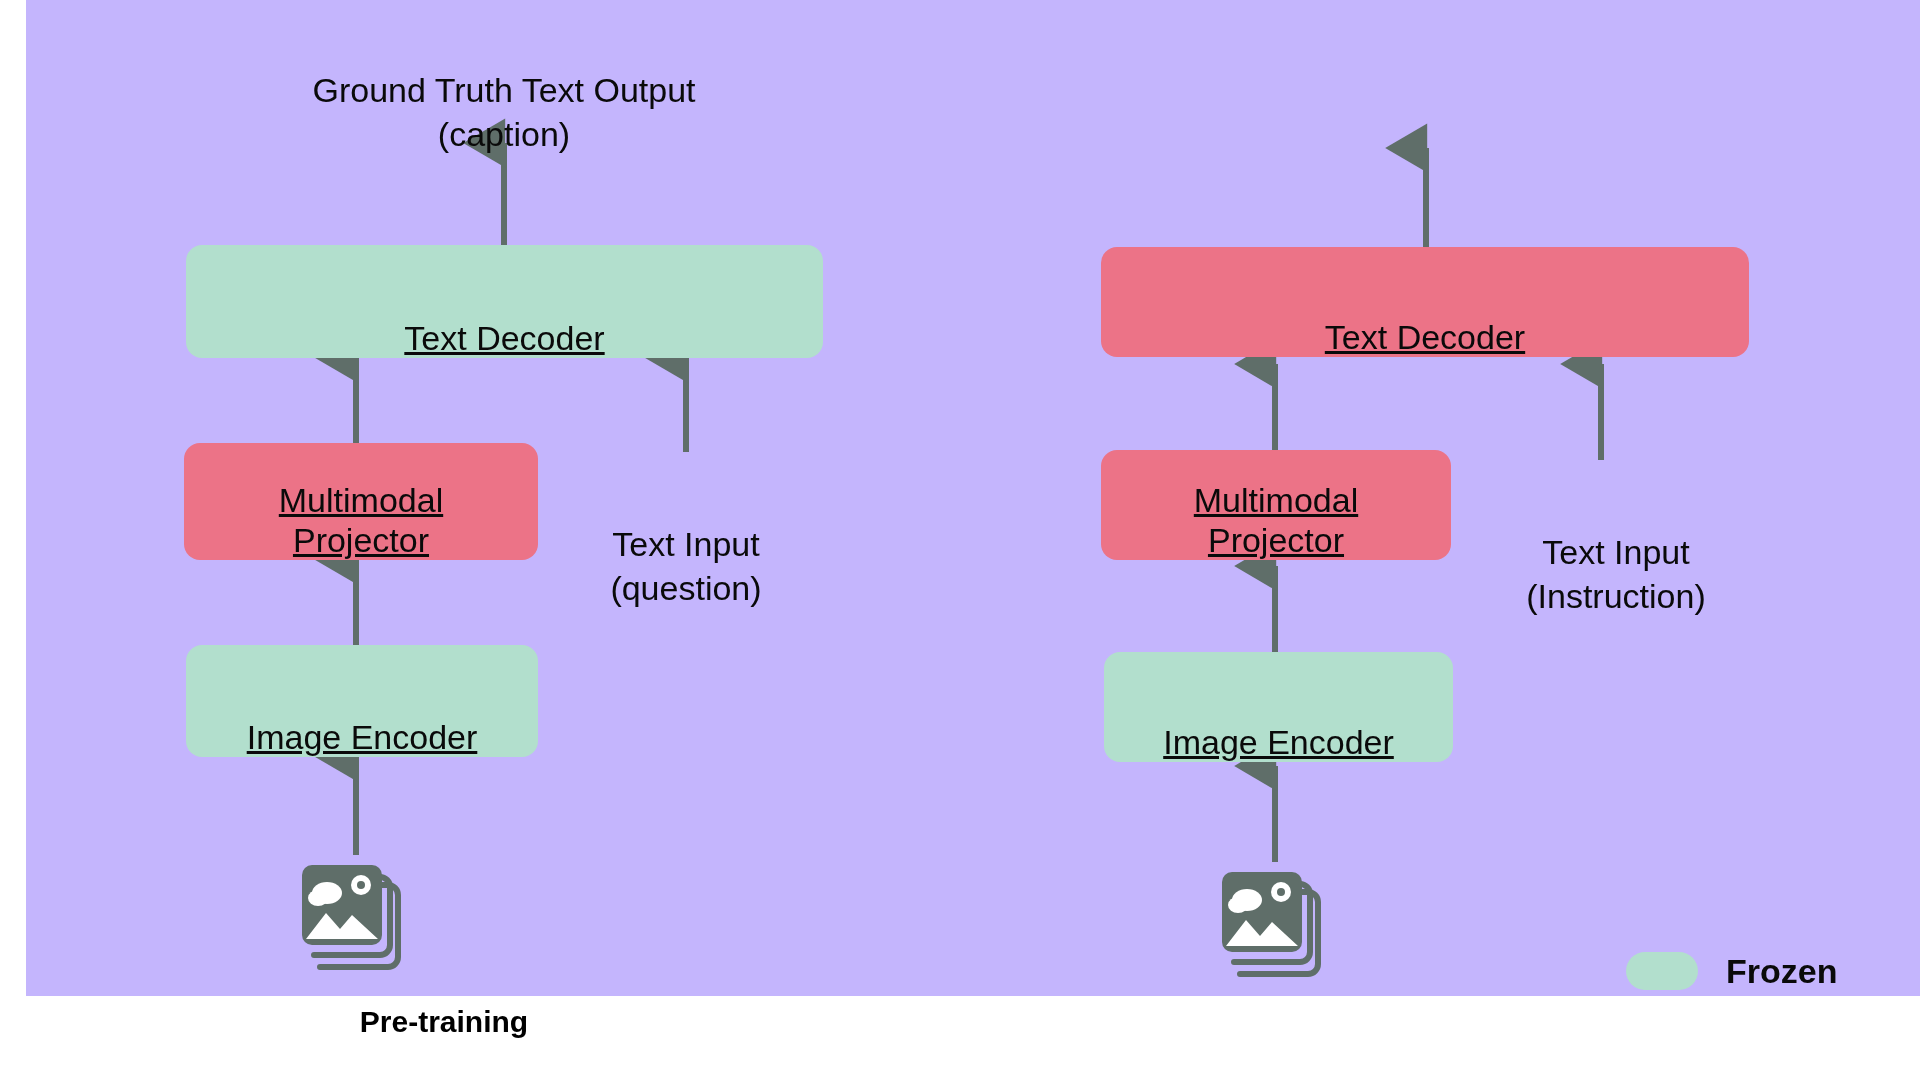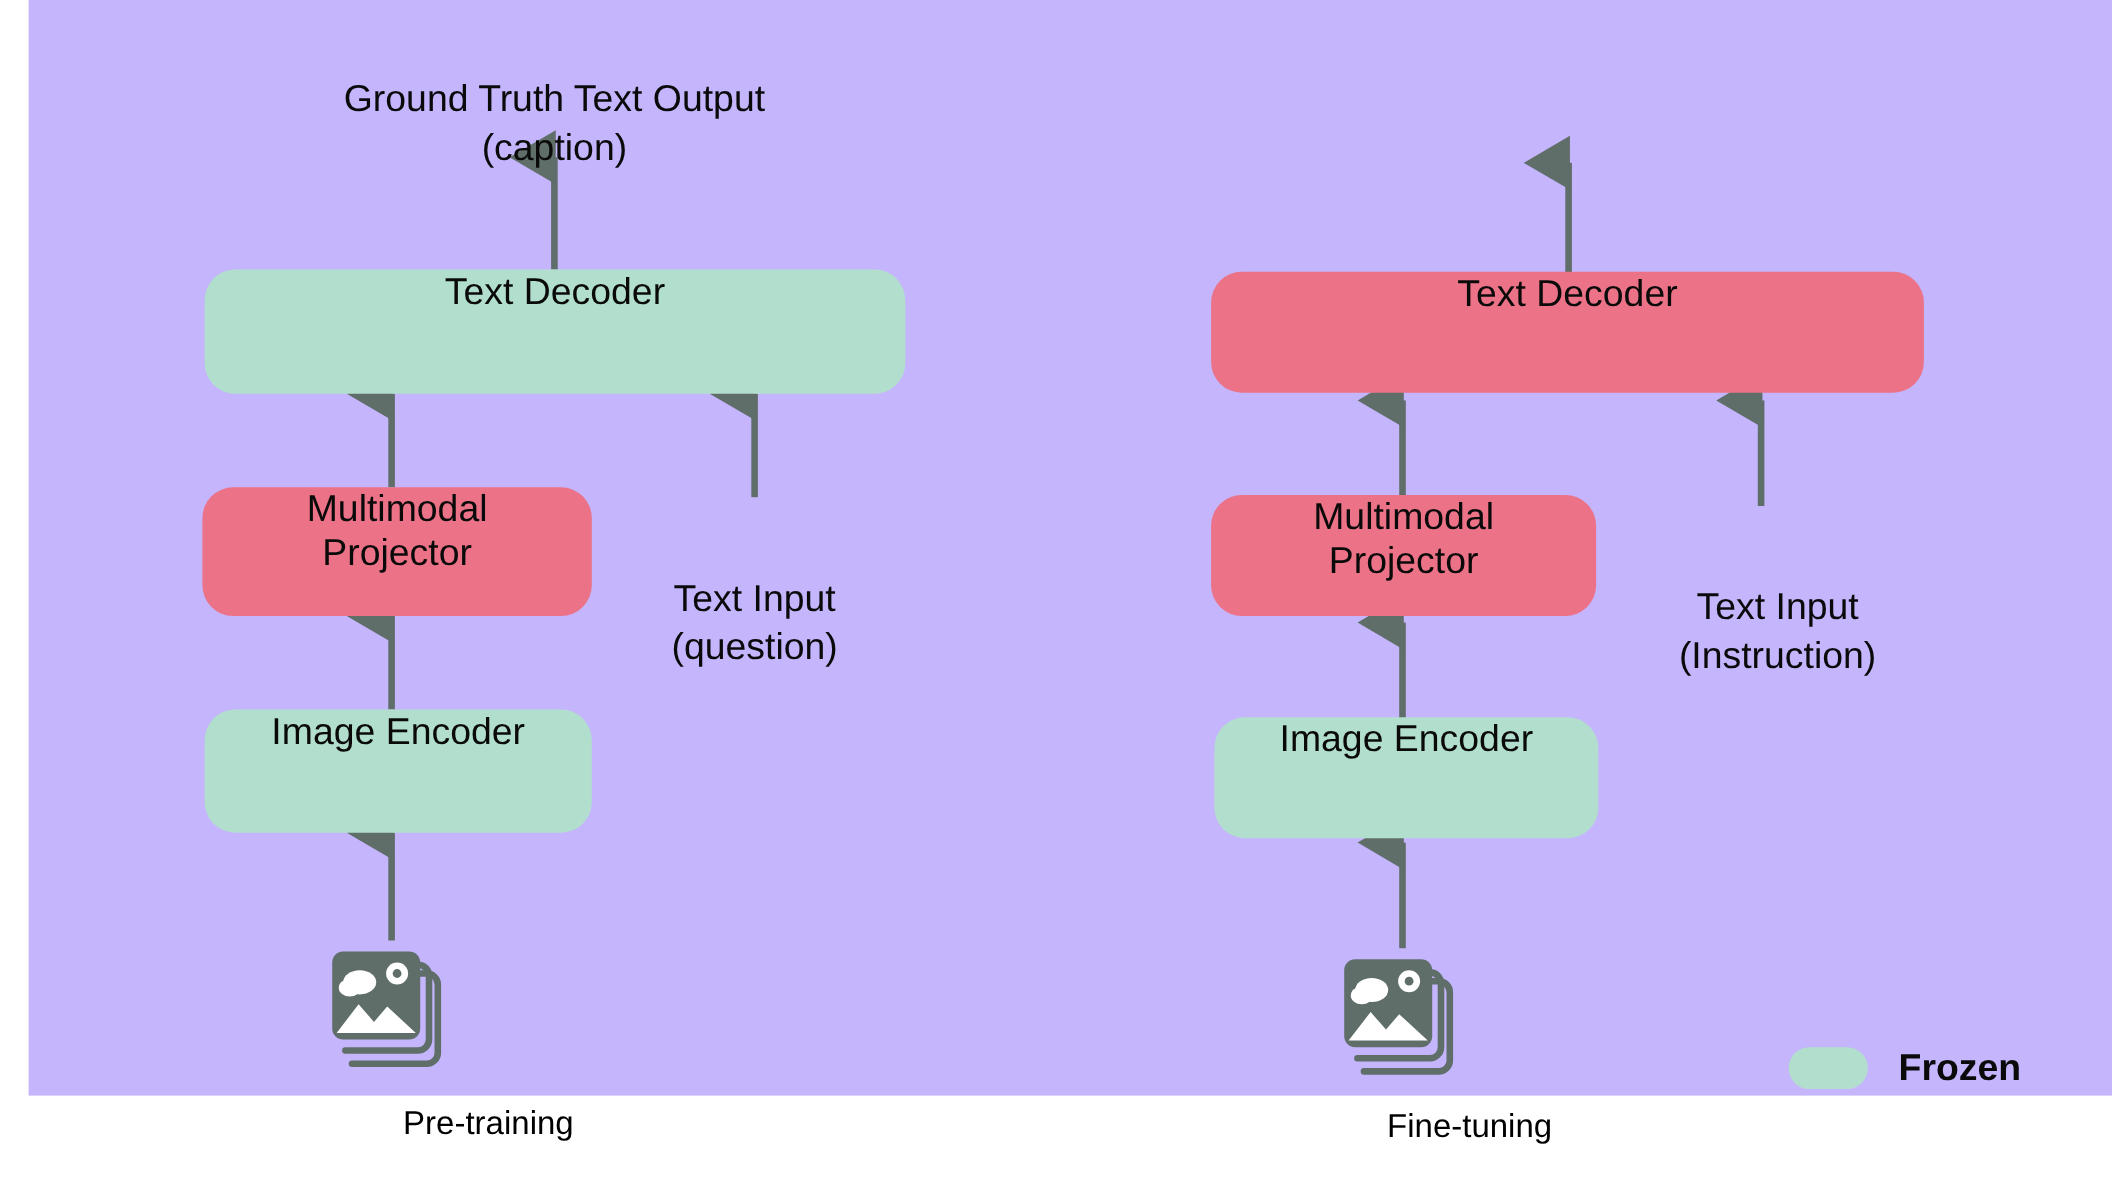--- a/index.html
+++ b/index.html
@@ -18,47 +18,48 @@
     position: relative;
     width: 1920px;
     height: 996px;
     background: #c4b5fd;
     margin-left: 26px;
   }
 
   
   .box {
     position: absolute;
-    border-radius: 28px;
+    border-radius: 16px;
     display: flex;
-    align-items: flex-start;
+    align-items: flex-end;
     justify-content: center;
     text-align: center;
     line-height: 1.18;
     font-size: 34px;
     color: #0a0a0a;
     box-sizing: border-box;
+    text-decoration: underline;
   }
   .box.frozen   { background: #b2dfcd; }
   .box.unfrozen { background: #ec7387; }
   .box .box-label { display: block; padding: 0 10px; white-space: pre-line; }
 
   
   .txt {
     position: absolute;
     font-size: 34px;
     line-height: 1.30;
     color: #0a0a0a;
     text-align: center;
     white-space: pre-line;
   }
   .stage-label {
     position: absolute;
     font-size: 30px;
-    font-weight: normal;
+    font-weight: bold;
     color: #000000;
     text-align: center;
     white-space: nowrap;
   }
 
   
   #arrow-layer {
     position: absolute;
     left: 0; top: 0;
     width: 1920px; height: 1080px;
@@ -197,23 +198,20 @@
       <path d="M20 22 h66 a10 10 0 0 1 10 10 v58 a10 10 0 0 1 -10 10 h-66" fill="none" stroke="#5f6e69" stroke-width="6" stroke-linecap="round"></path>
       <rect x="8" y="10" width="80" height="80" rx="10" ry="10" fill="#5f6e69"></rect>
       <circle cx="67" cy="30" r="10" fill="#ffffff"></circle>
       <circle cx="67" cy="30" r="4" fill="#5f6e69"></circle>
       <ellipse cx="33" cy="38" rx="15" ry="11" fill="#ffffff"></ellipse>
       <ellipse cx="24" cy="43" rx="10" ry="8" fill="#ffffff"></ellipse>
       <path d="M12 84 L32 58 L46 74 L58 60 L84 84 Z" fill="#ffffff"></path>
     </svg>
   </div>
 
-  <div class="stage-label" style="left:1170px; top:1008px; width:280px;">
-    <span>Fine-tuning</span>
-  </div>
 
   <div id="legend">
     <div class="legend-row">
       <div class="legend-swatch frozen"></div>
       <div class="legend-text">Frozen</div>
     </div>
   </div>
 
 </div>
 

